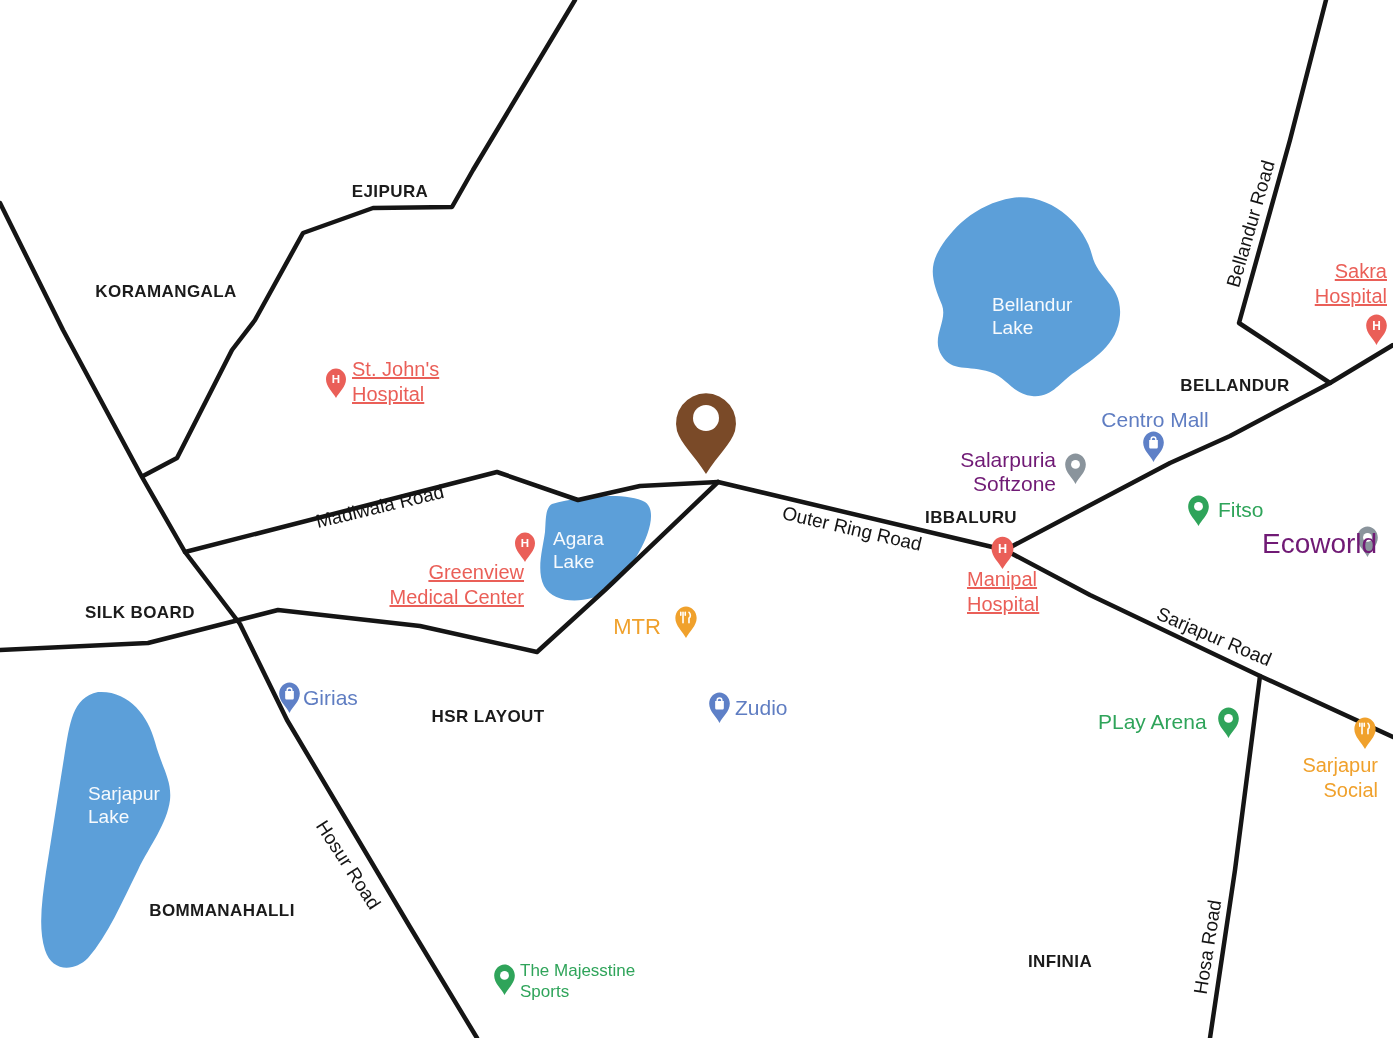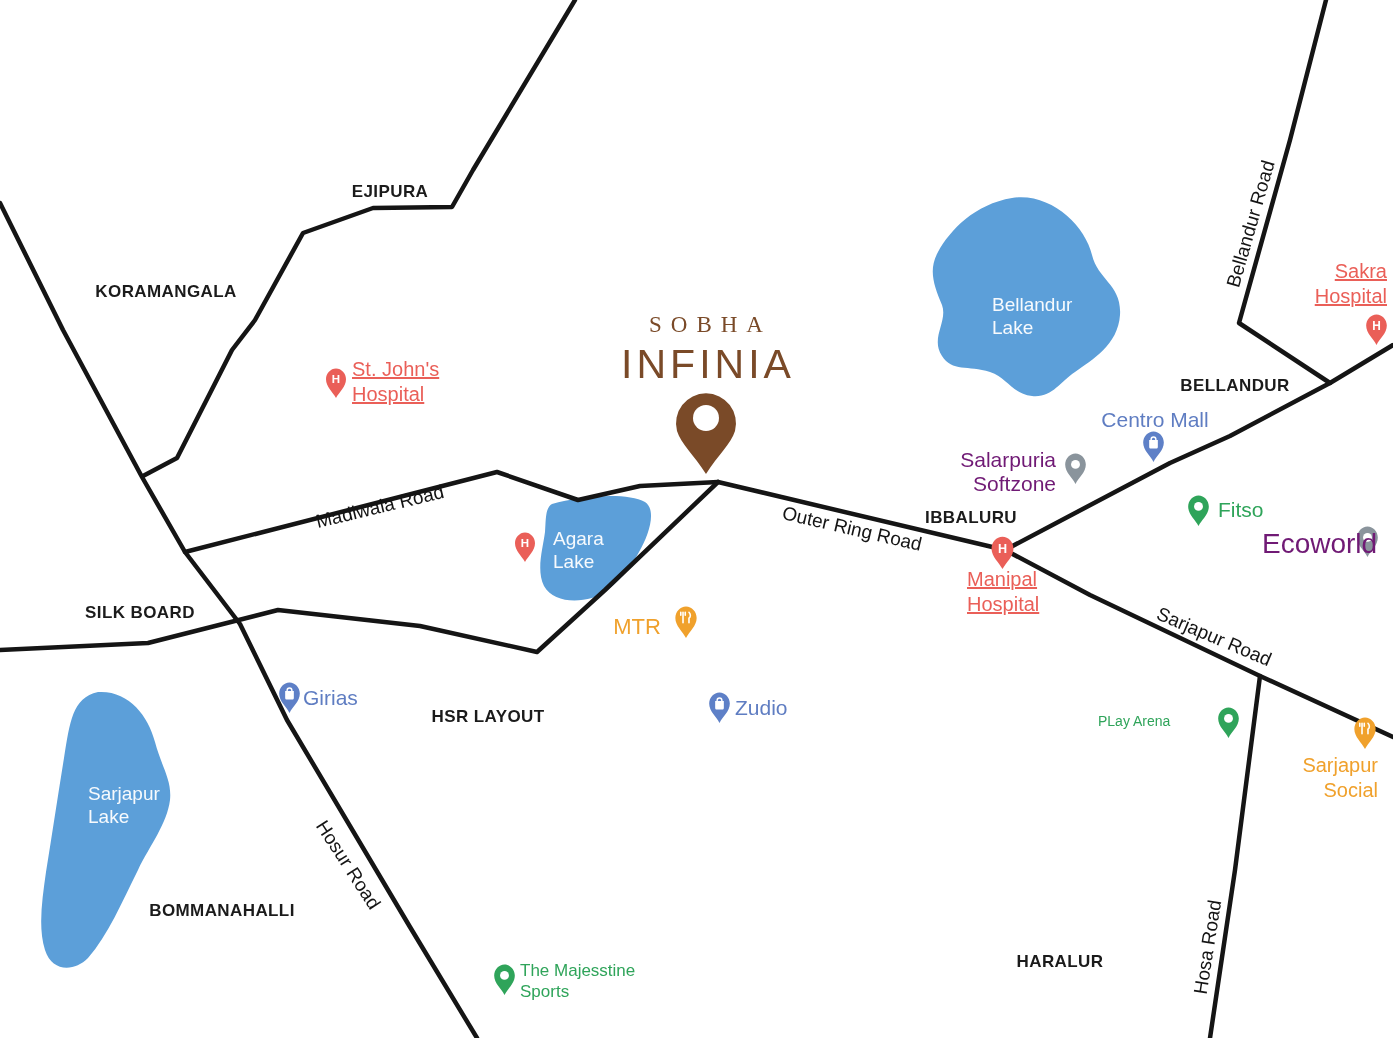--- a/index.html
+++ b/index.html
@@ -62,33 +62,29 @@
       <path d="M0,650 L148,643 L278,610 L420,626 L537,652 L605,590 L718,482"></path>
       <path d="M1260,676 L1235,870 L1210,1038"></path>
     </g>
 
     <g>
       <path fill="#7a4a28" d="M706 474 C694 455 681 444 677 431 A30 30 0 1 1 735 431 C731 444 718 455 706 474 Z"></path>
       <circle cx="706" cy="418" r="13" fill="#fff"></circle>
     </g>
   </svg>
 
-  <div class="logo">
-    <span class="brand">SOBHA</span>
-    <span class="project">INFINIA</span>
-  </div>
 
   <div class="lbl area-label" style="left:390px;top:192px">EJIPURA</div>
   <div class="lbl area-label" style="left:166px;top:292px">KORAMANGALA</div>
   <div class="lbl area-label" style="left:140px;top:613px">SILK BOARD</div>
   <div class="lbl area-label" style="left:222px;top:911px">BOMMANAHALLI</div>
   <div class="lbl area-label" style="left:488px;top:717px">HSR LAYOUT</div>
   <div class="lbl area-label" style="left:971px;top:518px">IBBALURU</div>
   <div class="lbl area-label" style="left:1235px;top:386px">BELLANDUR</div>
-  <div class="lbl area-label" style="left:1060px;top:962px">HARALUR</div>
+  <div class="lbl area-label" style="left:1060px;top:962px">INFINIA</div>
 
   <div class="lbl road-label" style="left:380px;top:507px;transform:translate(-50%,-50%) rotate(-13.5deg)">Madiwala Road</div>
   <div class="lbl road-label" style="left:852px;top:529px;transform:translate(-50%,-50%) rotate(13deg)">Outer Ring Road</div>
   <div class="lbl road-label" style="left:348px;top:865px;transform:translate(-50%,-50%) rotate(57deg)">Hosur Road</div>
   <div class="lbl road-label" style="left:1214px;top:637px;transform:translate(-50%,-50%) rotate(23deg)">Sarjapur Road</div>
   <div class="lbl road-label" style="left:1251px;top:224px;transform:translate(-50%,-50%) rotate(-74deg)">Bellandur Road</div>
   <div class="lbl road-label" style="left:1208px;top:947px;transform:translate(-50%,-50%) rotate(-81deg)">Hosa Road</div>
 
   <div class="lbl lake-label" style="left:992px;top:293px">
     <span>Bellandur</span>
@@ -170,20 +166,24 @@
     <g stroke="#fff" stroke-width="1.5" stroke-linecap="round" fill="none">
       <path d="M9.2 6.8v4.4M7.1 6.8v2.9M11.3 6.8v2.9M9.2 11.2v5.4"></path>
       <path d="M14.8 6.8c1.7 1.8 1.7 4.4 0 5.5v4.3"></path>
     </g>
   </svg>
 
   <div class="lbl poi-label c-red" style="left:352px;top:357px">
     <span>St. John's</span>
     <span>Hospital</span>
   </div>
+  <div class="lbl poi-label c-red ta-r" style="left:328px;top:560px;width:196px">
+    <span>Greenview</span>
+    <span>Medical Center</span>
+  </div>
   <div class="lbl poi-label c-red" style="left:967px;top:567px">
     <span>Manipal</span>
     <span>Hospital</span>
   </div>
   <div class="lbl poi-label c-red ta-r" style="left:1280px;top:259px;width:107px">
     <span>Sakra</span>
     <span>Hospital</span>
   </div>
   <div class="lbl poi-label c-blue" style="left:1155px;top:419px;font-size:21px;transform:translate(-50%,-50%)">
     <span>Centro Mall</span>
@@ -200,21 +200,21 @@
   </div>
   <div class="lbl poi-label c-orange" style="left:637px;top:626px;font-size:22px;font-weight:500;transform:translate(-50%,-50%)">
     <span>MTR</span>
   </div>
   <div class="lbl poi-label c-blue" style="left:735px;top:695px;font-size:21px">
     <span>Zudio</span>
   </div>
   <div class="lbl poi-label c-blue" style="left:303px;top:685px;font-size:21px">
     <span>Girias</span>
   </div>
-  <div class="lbl poi-label c-green" style="left:1098px;top:709px;font-size:14px">
+  <div class="lbl poi-label c-green" style="left:1098px;top:709px;font-size:21px">
     <span>PLay Arena</span>
   </div>
   <div class="lbl poi-label c-orange ta-r" style="left:1280px;top:753px;width:98px;font-size:20px">
     <span>Sarjapur</span>
     <span>Social</span>
   </div>
   <div class="lbl poi-label c-green" style="left:520px;top:960px;font-size:17px;line-height:21px">
     <span>The Majesstine</span>
     <span>Sports</span>
   </div>

